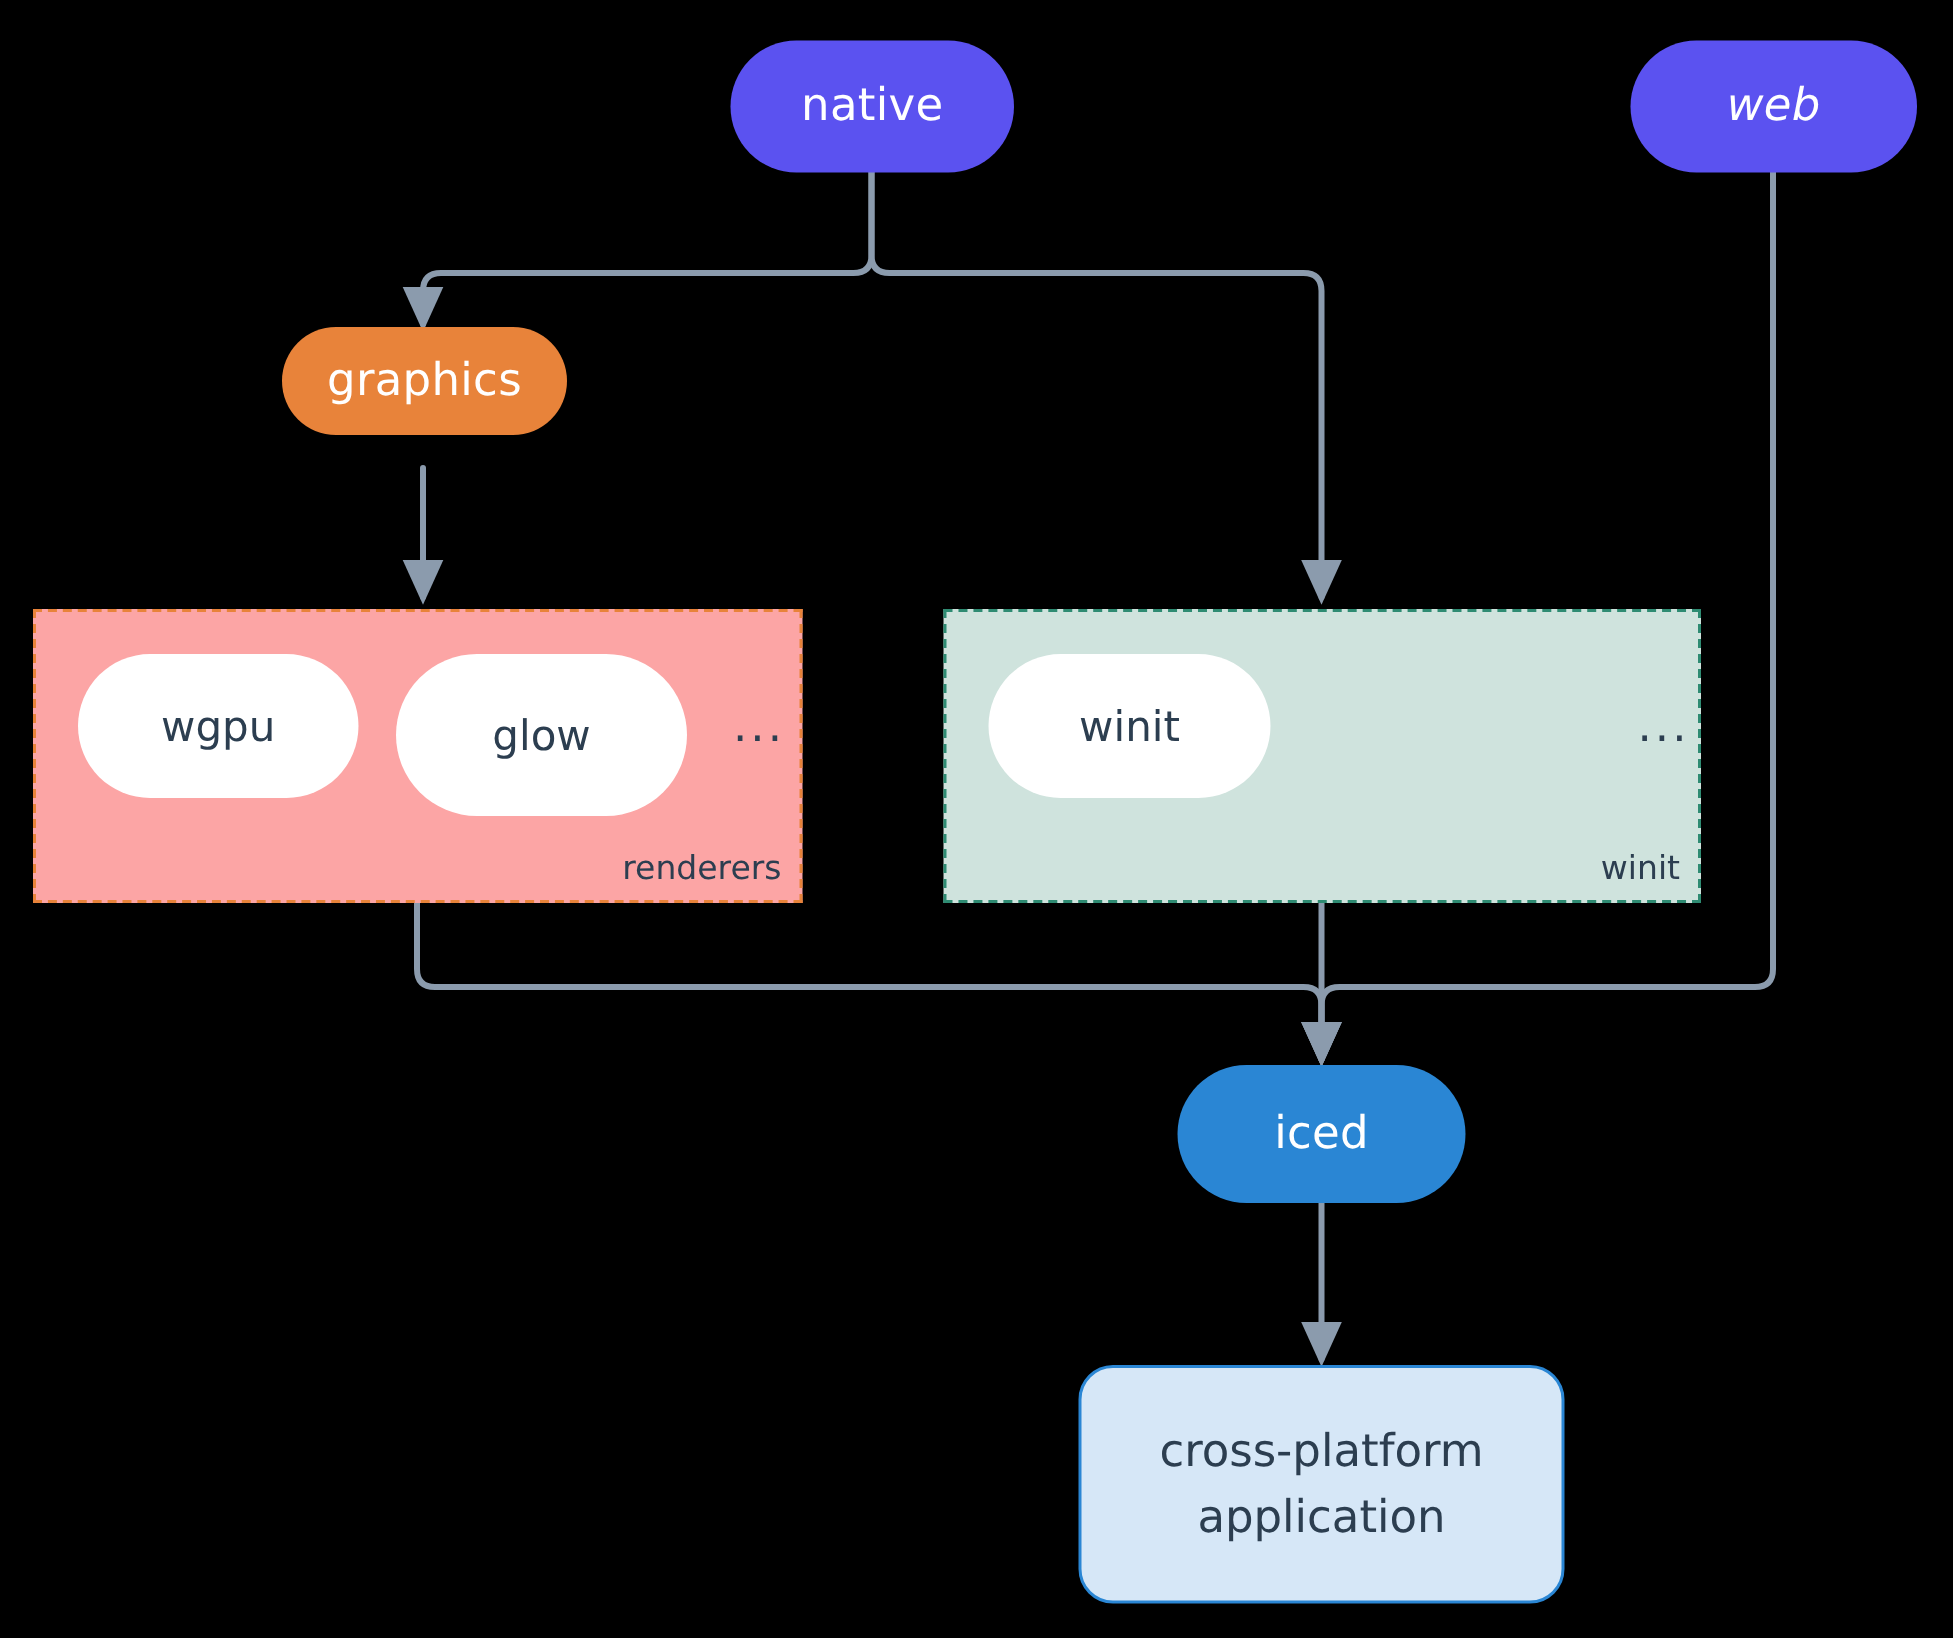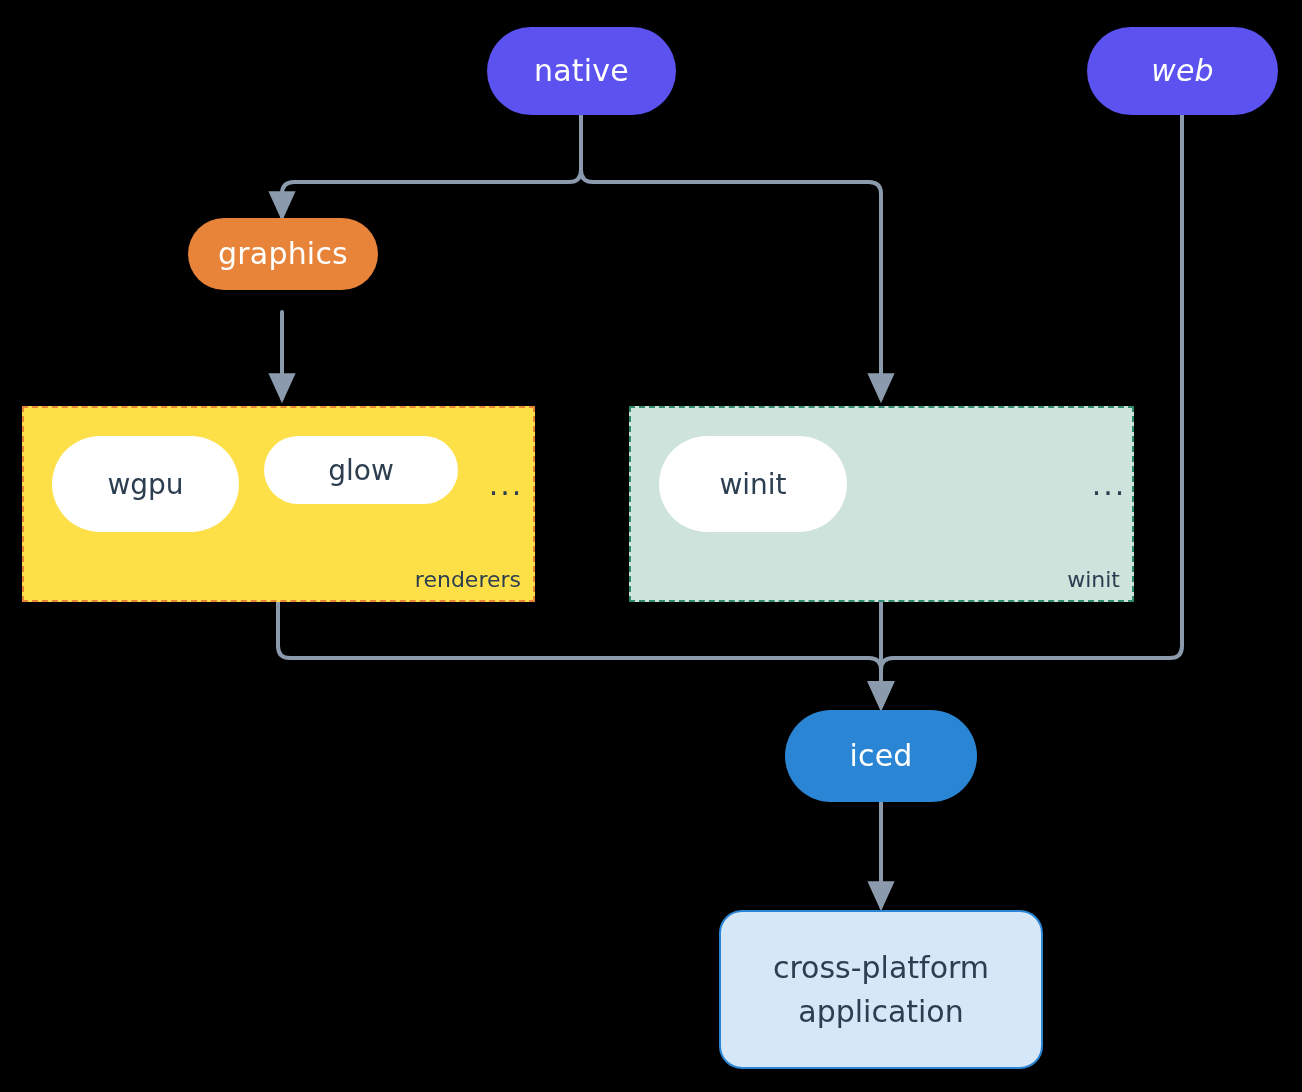--- a/index.html
+++ b/index.html
@@ -46,21 +46,21 @@
   .pill-web     { background: #5b52f0; }
   .pill-graphics{ background: #e8833a; }
   .pill-iced    { background: #2a86d4; }
 
   
   .group {
     position: absolute;
     box-sizing: border-box;
   }
   .group-renderers {
-    background: #fde047;
+    background: #fca5a5;
     border: 2px dashed #e8833a;
   }
   .group-shells {
     background: #cfe3dd;
     border: 2px dashed #2e8b72;
   }
   .group-label {
     position: absolute;
     right: 12px;
     bottom: 8px;
@@ -140,21 +140,21 @@
   <div class="node pill pill-graphics" style="left:188px; top:218px; width:190px; height:72px;">
     <span>graphics</span>
   </div>
 
   <div class="group group-renderers" style="left:22px; top:406px; width:513px; height:196px;">
 
     <div class="subpill" style="left:28px; top:28px; width:187px; height:96px;">
       <span>wgpu</span>
     </div>
 
-    <div class="subpill" style="left:240px; top:28px; width:194px; height:68px;">
+    <div class="subpill" style="left:240px; top:28px; width:194px; height:108px;">
       <span>glow</span>
     </div>
 
     <div class="ellipsis" style="left:456px; top:56px; width:52px; height:40px;">
       <span>...</span>
     </div>
 
     <div class="group-label">renderers</div>
   </div>
 

